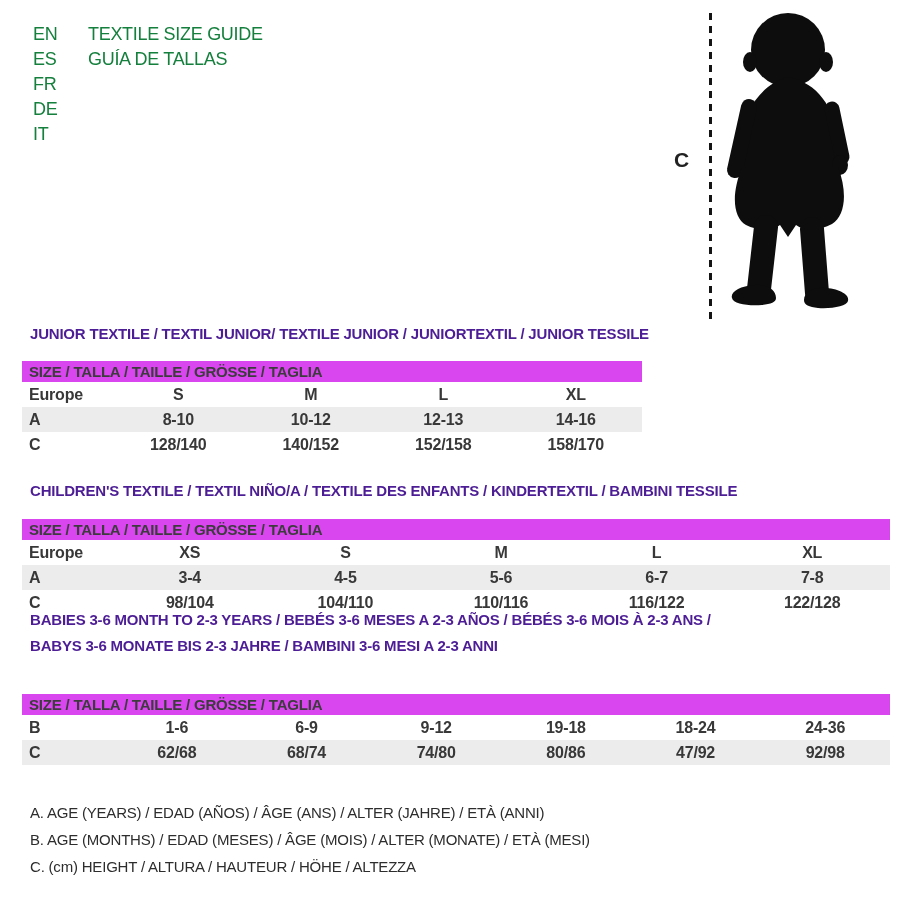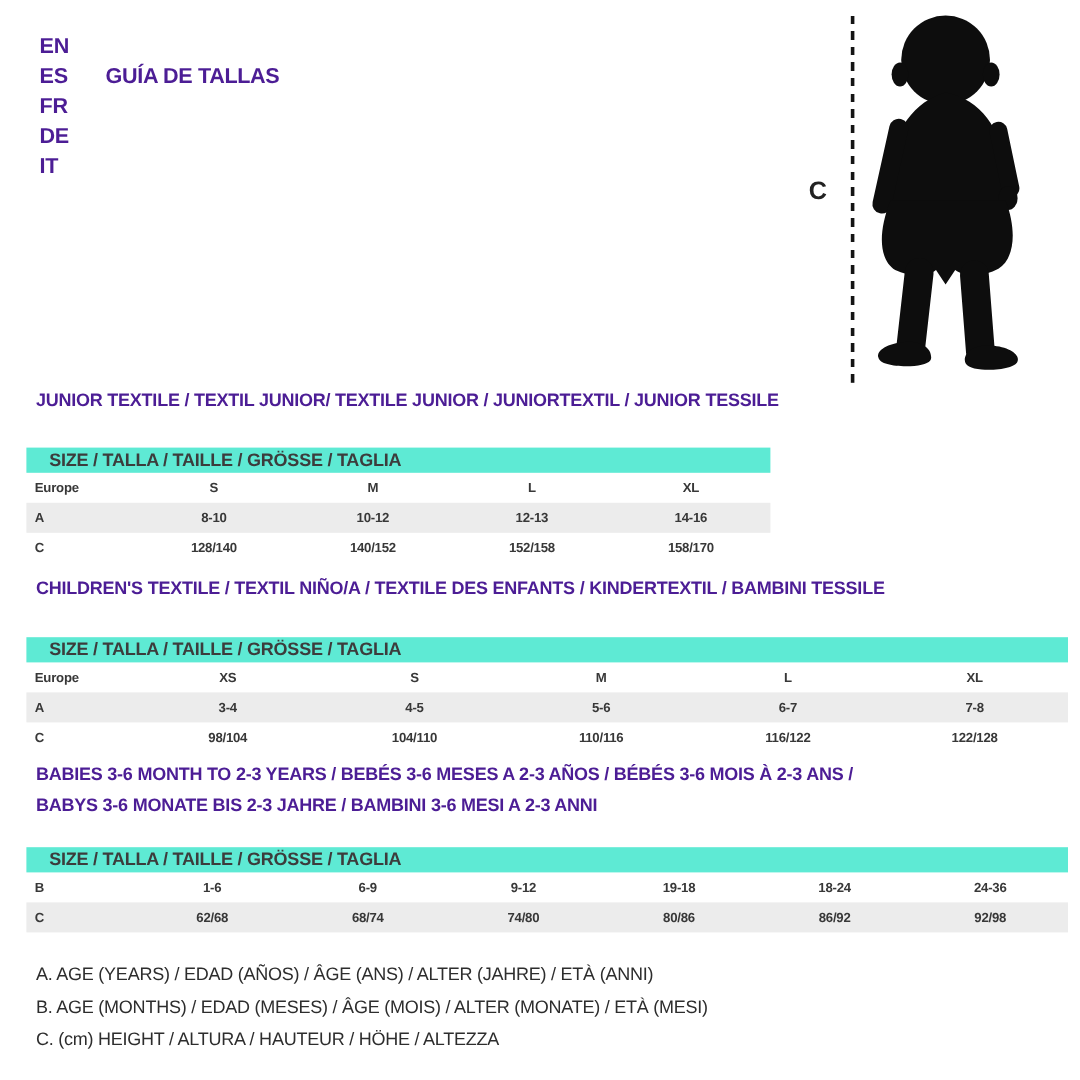--- a/index.html
+++ b/index.html
@@ -6,60 +6,61 @@
   body{
     width:900px;height:900px;background:#ffffff;
     font-family:"Liberation Sans", sans-serif;
     color:#333;position:relative;overflow:hidden;
     -webkit-font-smoothing:antialiased;
   }
   .page{position:absolute;inset:0;}
 
   
   .lang-list{position:absolute;left:33px;top:24px;}
-  .lang-row{display:flex;height:25px;align-items:flex-end;
-    font-size:18px;font-weight:700;letter-spacing:-0.3px;color:#4c1d95;}
+  .lang-row{display:flex;height:25px;align-items:flex-start;
+    font-size:18px;font-weight:400;letter-spacing:-0.3px;color:#15803d;}
   .lang-code{width:55px;}
 
   
   .c-label{position:absolute;left:674px;top:148px;
     font-size:21px;font-weight:700;color:#222;}
   .dotted-line{position:absolute;left:709px;top:13px;width:3px;height:306px;
     background:repeating-linear-gradient(to bottom,#141414 0 7px,transparent 7px 13px);}
   .silhouette{position:absolute;left:718px;top:5px;}
 
   
   .sec-title{position:absolute;left:30px;
     font-size:15px;font-weight:700;letter-spacing:-0.2px;color:#4c1d95;line-height:26px;}
 
   
   .size-table{position:absolute;left:22px;}
   .w-narrow{width:620px;}
   .w-wide{width:868px;}
-  .bar{background:#5eead4;height:21px;display:flex;align-items:center;
-    padding-left:19px;font-size:15px;font-weight:700;color:#3c3c3c;letter-spacing:-0.2px;margin-top:12px;}
+  .bar{background:#d946ef;height:21px;display:flex;align-items:center;
+    padding-left:7px;font-size:15px;font-weight:700;color:#3c3c3c;letter-spacing:-0.2px;}
   .trow{display:flex;height:25px;align-items:center;
-    font-size:11px;font-weight:700;letter-spacing:-0.2px;color:#383838;}
+    font-size:16px;font-weight:700;letter-spacing:-0.2px;color:#383838;}
   .trow.shaded{background:#ececec;}
   .tlabel{width:90px;padding-left:7px;box-sizing:border-box;text-align:left;}
   .tval{flex:1 1 0;text-align:center;}
 
   
   .footnotes{position:absolute;left:30px;top:799px;}
   .footnote{height:27px;display:flex;align-items:center;
     font-size:15px;font-weight:400;letter-spacing:-0.2px;color:#2d2d2d;}
 </style>
 </head>
 <body>
 
 <div class="page">
 
   <div class="lang-list">
       <div class="lang-row">
         <span class="lang-code">EN</span>
+        <span class="lang-label">TEXTILE SIZE GUIDE</span>
       </div>
       <div class="lang-row">
         <span class="lang-code">ES</span>
         <span class="lang-label">GUÍA DE TALLAS</span>
       </div>
       <div class="lang-row">
         <span class="lang-code">FR</span>
       </div>
       <div class="lang-row">
         <span class="lang-code">DE</span>
@@ -134,39 +135,39 @@
       <div class="trow">
         <div class="tlabel">C</div>
         <div class="tval">98/104</div>
         <div class="tval">104/110</div>
         <div class="tval">110/116</div>
         <div class="tval">116/122</div>
         <div class="tval">122/128</div>
       </div>
     </div>
 
-  <div class="sec-title" style="top:633px;width:728px;">BABIES 3-6 MONTH TO 2-3 YEARS / BEBÉS 3-6 MESES A 2-3 AÑOS / BÉBÉS 3-6 MOIS À 2-3 ANS / BABYS 3-6 MONATE BIS 2-3 JAHRE / BAMBINI 3-6 MESI A 2-3 ANNI</div>
+  <div class="sec-title" style="top:607px;width:728px;">BABIES 3-6 MONTH TO 2-3 YEARS / BEBÉS 3-6 MESES A 2-3 AÑOS / BÉBÉS 3-6 MOIS À 2-3 ANS / BABYS 3-6 MONATE BIS 2-3 JAHRE / BAMBINI 3-6 MESI A 2-3 ANNI</div>
   <div class="size-table w-wide" style="top:694px;">
       <div class="bar">SIZE / TALLA / TAILLE / GRÖSSE / TAGLIA</div>
       <div class="trow">
         <div class="tlabel">B</div>
         <div class="tval">1-6</div>
         <div class="tval">6-9</div>
         <div class="tval">9-12</div>
         <div class="tval">19-18</div>
         <div class="tval">18-24</div>
         <div class="tval">24-36</div>
       </div>
       <div class="trow shaded">
         <div class="tlabel">C</div>
         <div class="tval">62/68</div>
         <div class="tval">68/74</div>
         <div class="tval">74/80</div>
         <div class="tval">80/86</div>
-        <div class="tval">86/92</div>
+        <div class="tval">47/92</div>
         <div class="tval">92/98</div>
       </div>
     </div>
 
   <div class="footnotes">
       <div class="footnote">A. AGE (YEARS) / EDAD (AÑOS) / ÂGE (ANS) / ALTER (JAHRE) / ETÀ (ANNI)</div>
       <div class="footnote">B. AGE (MONTHS) / EDAD (MESES) / ÂGE (MOIS) / ALTER (MONATE) / ETÀ (MESI)</div>
       <div class="footnote">C. (cm) HEIGHT / ALTURA / HAUTEUR / HÖHE / ALTEZZA</div>
     </div>
 

